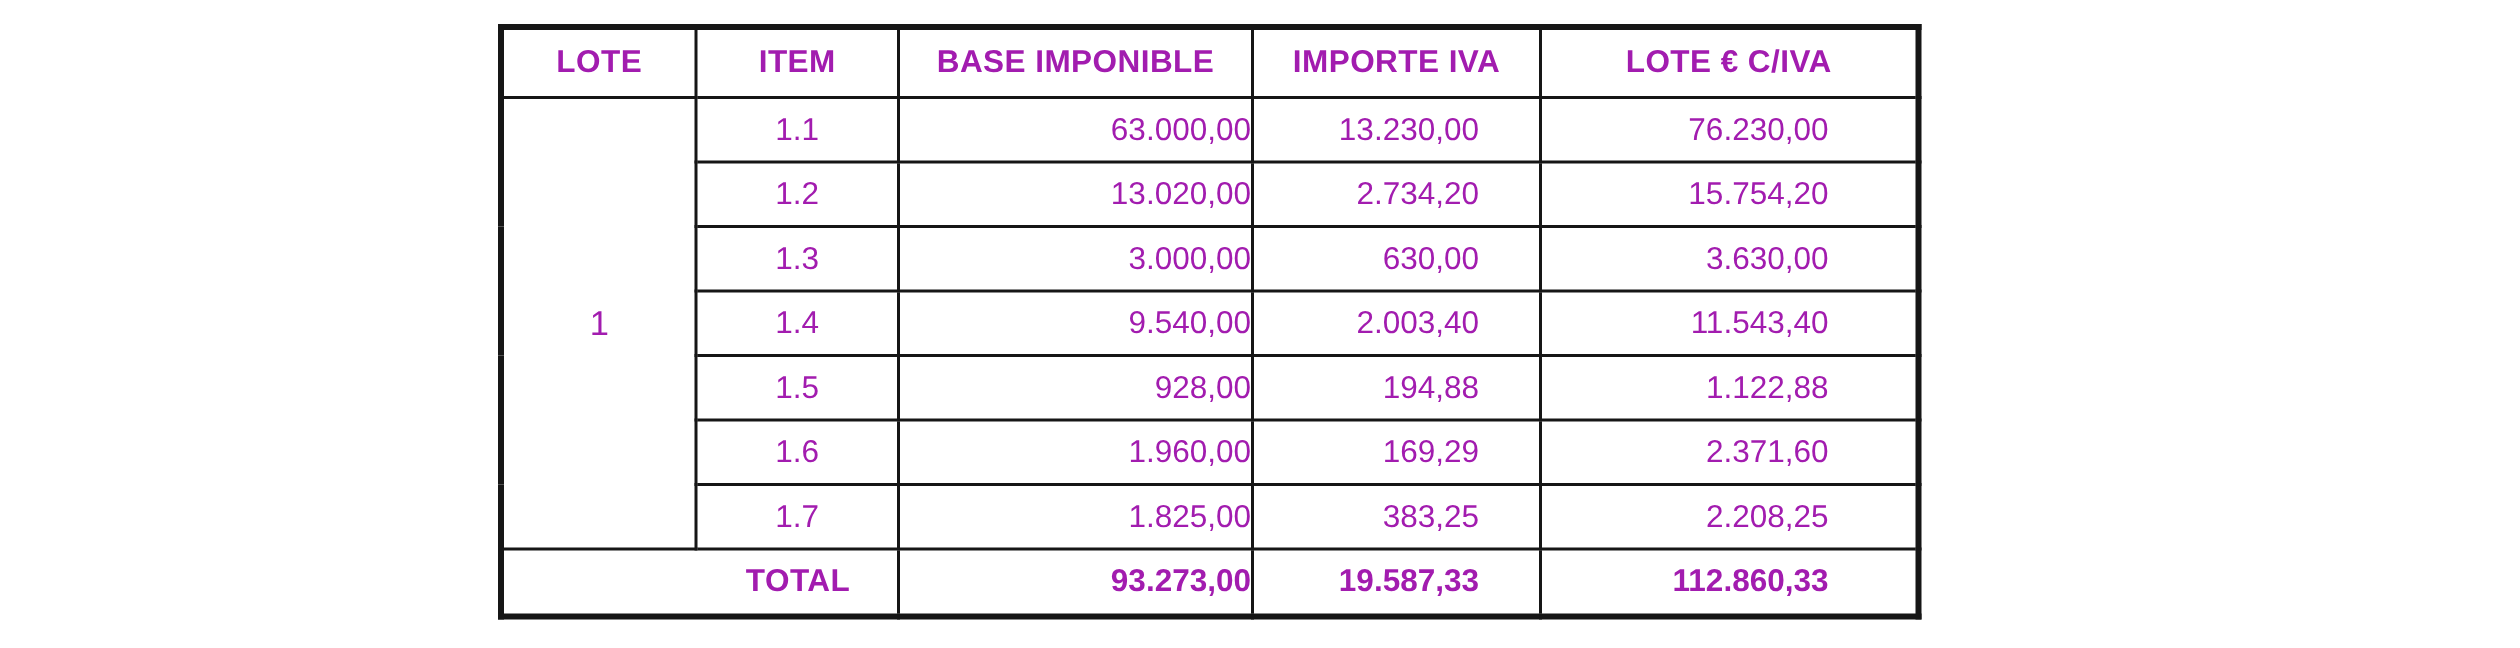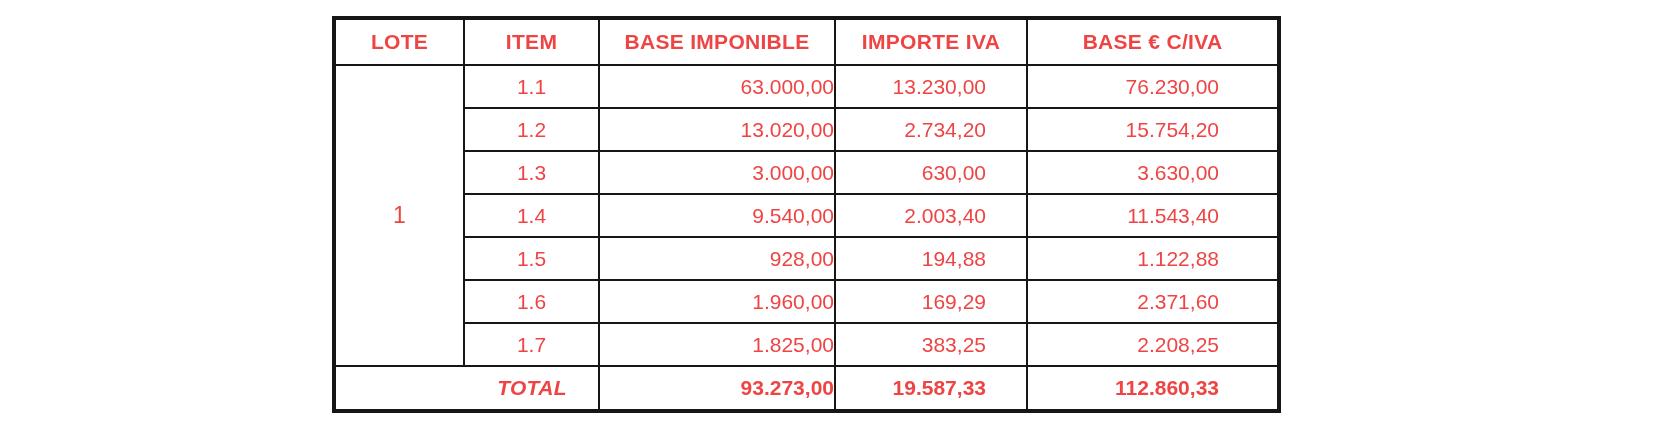--- a/index.html
+++ b/index.html
@@ -7,21 +7,21 @@
     padding: 0;
     background: #ffffff;
   }
   .page {
     position: relative;
     width: 1680px;
     height: 432px;
     background: #ffffff;
     overflow: hidden;
     font-family: "Liberation Sans", sans-serif;
-    color: #ef4444;
+    color: #a21caf;
   }
   table.cost-table {
     position: absolute;
     left: 332px;
     top: 16px;
     width: 945px;
     border-collapse: collapse;
     table-layout: fixed;
     border: 4px solid #161616;
     font-size: 21px;
@@ -57,42 +57,41 @@
   td.num-base  { }
   td.num-iva   { padding-right: 40px; }
   td.num-total { padding-right: 58px; padding-left: 48px; }
 
   tr.total-row td { font-weight: bold; }
   td.total-label-cell {
     text-align: center;
     padding-left: 130px; 
     font-weight: bold;
     letter-spacing: 0.3px;
-    font-style: italic;
   }
 </style>
 </head>
 <body>
 
 <div class="page">
   <table class="cost-table">
     <colgroup>
       <col style="width:130px">
       <col style="width:135px">
       <col style="width:236px">
       <col style="width:192px">
       <col style="width:252px">
     </colgroup>
     <thead>
       <tr>
         <th>LOTE</th>
         <th>ITEM</th>
         <th>BASE IMPONIBLE</th>
         <th>IMPORTE IVA</th>
-        <th>BASE € C/IVA</th>
+        <th>LOTE € C/IVA</th>
       </tr>
     </thead>
     <tbody>
       <tr>
         <td class="lote-cell" rowspan="7">1</td>
         <td class="item-cell">1.1</td>
         <td class="num num-base">63.000,00</td>
         <td class="num num-iva">13.230,00</td>
         <td class="num num-total">76.230,00</td>
       </tr>

